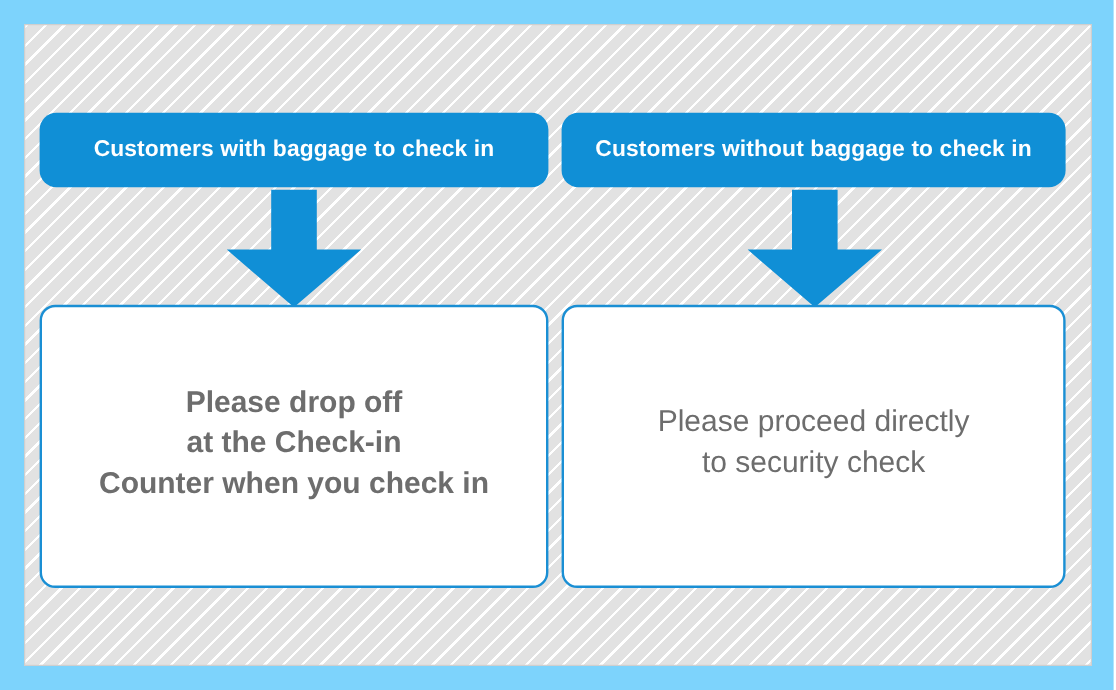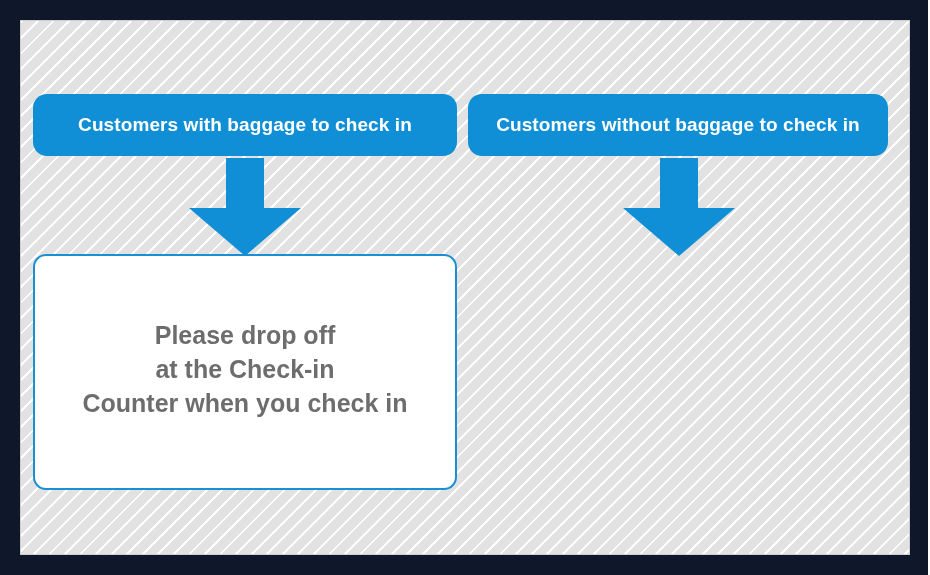--- a/index.html
+++ b/index.html
@@ -12,21 +12,21 @@
     width: 930px;
     height: 575px;
     font-family: "Liberation Sans", sans-serif;
     overflow: hidden;
   }
 
   #stage {
     position: relative;
     width: 928px;
     height: 575px;
-    background: #0f172a;
+    background: #7dd3fc;
   }
 
   
   .hatch-panel {
     position: absolute;
     left: 20px;
     top: 20px;
     width: 890px;
     height: 535px;
     box-sizing: border-box;
@@ -131,14 +131,18 @@
   <div class="header-box header-right">
     <span class="header-label">Customers without baggage to check in</span>
   </div>
 
   <div class="arrow arrow-right">
     <svg viewBox="0 0 112 98" xmlns="http://www.w3.org/2000/svg" aria-hidden="true">
       <polygon points="37,0 75,0 75,50 112,50 56,98 0,50 37,50" fill="#108fd6"></polygon>
     </svg>
   </div>
 
+  <div class="content-card card-right">
+    <div class="card-text">Please proceed directly
+to security check</div>
+  </div>
 
 </div>
 
 </body></html>

